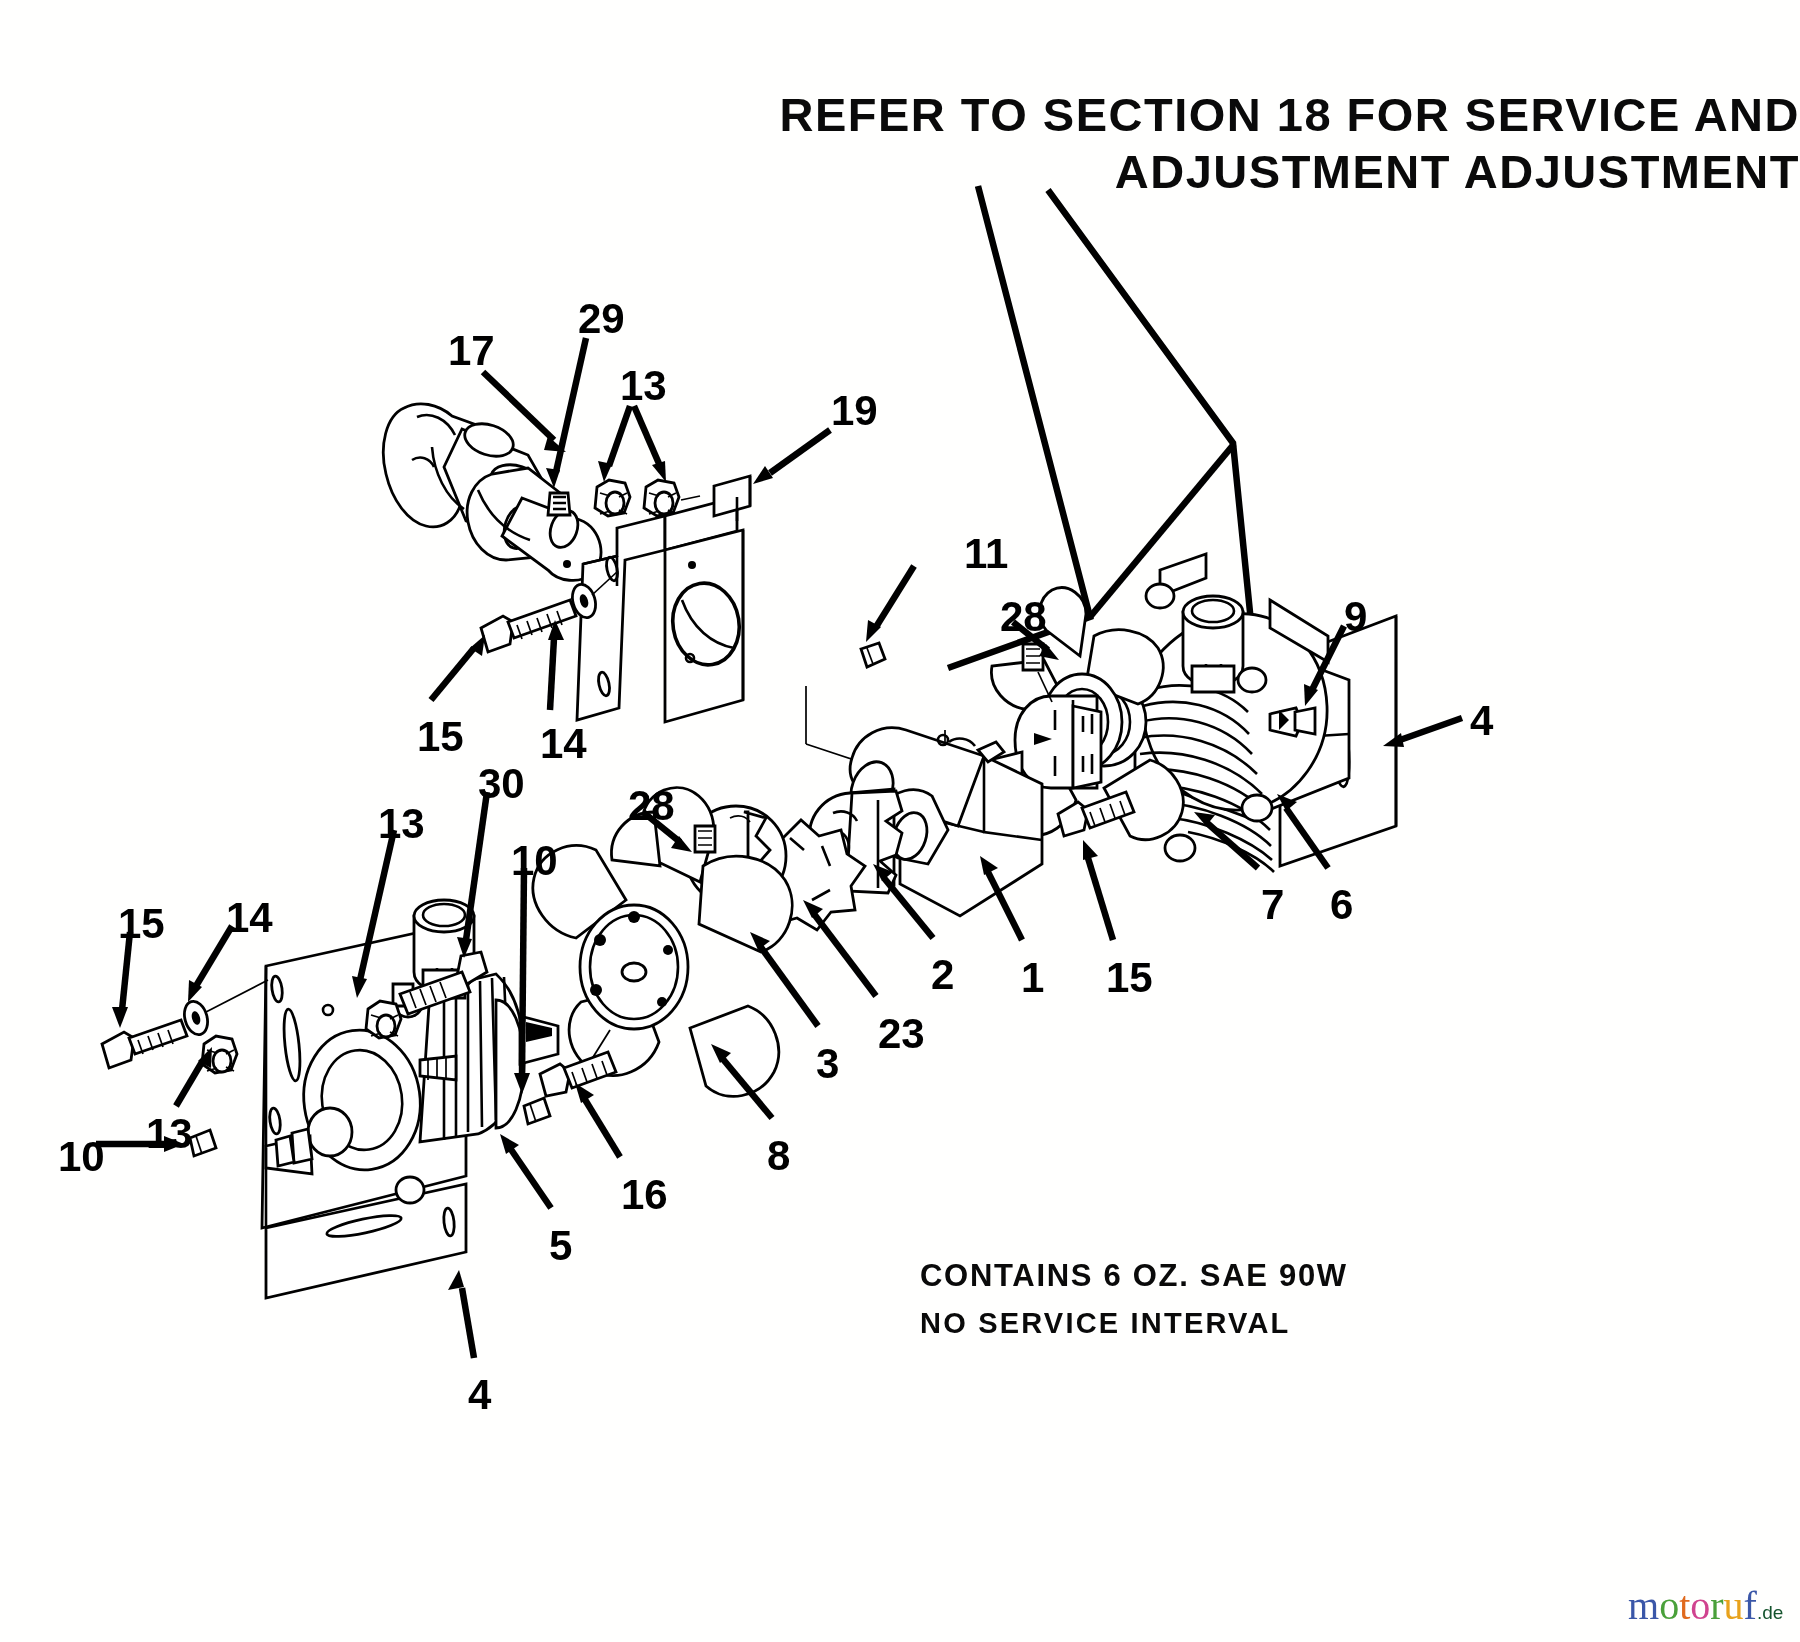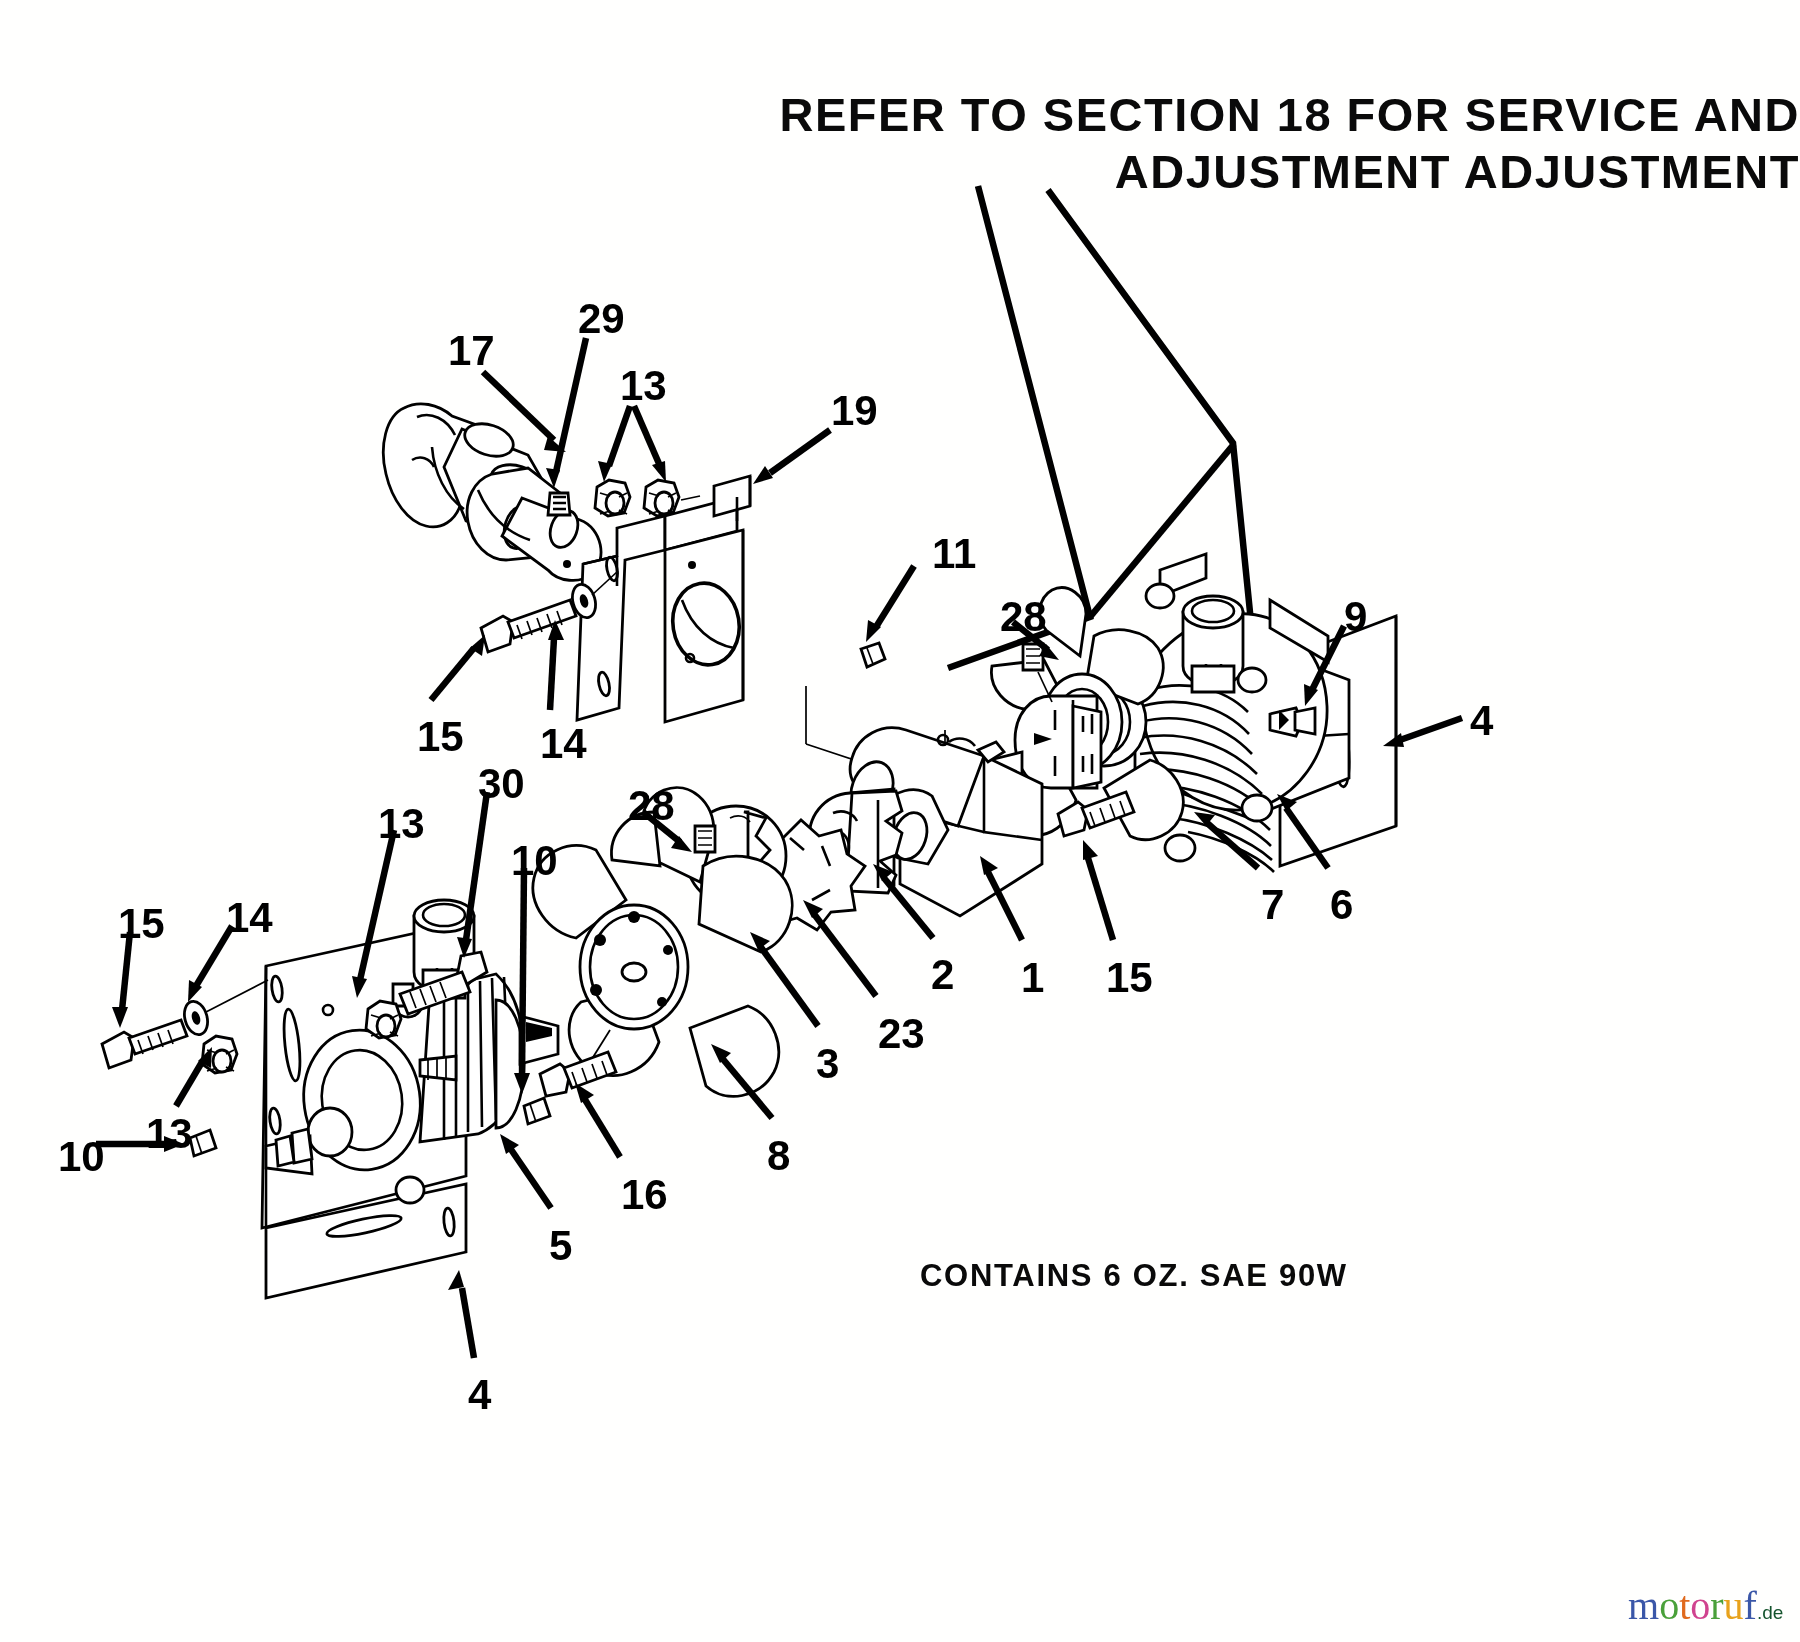--- a/index.html
+++ b/index.html
@@ -480,21 +480,21 @@
       <path class="lead" d="M474,1358 L462,1288"></path>
         <path class="fillk" d="M459,1270 l-11,20 l16,-3 z"></path>
     </g>
   </svg>
 
   <div id="callout-layer">
       <div class="callout" style="left: 448px; top: 330px; text-align: right;">17</div>
       <div class="callout" style="left: 578px; top: 298px;">29</div>
       <div class="callout" style="left: 620px; top: 365px;">13</div>
       <div class="callout" style="left: 831px; top: 390px;">19</div>
-      <div class="callout" style="left: 932px; top: 533px;">11</div>
+      <div class="callout" style="left: 964px; top: 533px;">11</div>
       <div class="callout" style="left: 1000px; top: 596px;">28</div>
       <div class="callout" style="left: 1344px; top: 596px;">9</div>
       <div class="callout" style="left: 1470px; top: 700px;">4</div>
       <div class="callout" style="left: 417px; top: 716px;">15</div>
       <div class="callout" style="left: 540px; top: 723px;">14</div>
       <div class="callout" style="left: 1261px; top: 884px;">7</div>
       <div class="callout" style="left: 1330px; top: 884px;">6</div>
       <div class="callout" style="left: 478px; top: 763px;">30</div>
       <div class="callout" style="left: 378px; top: 803px;">13</div>
       <div class="callout" style="left: 628px; top: 785px;">28</div>
@@ -509,19 +509,20 @@
       <div class="callout" style="left: 146px; top: 1113px;">13</div>
       <div class="callout" style="left: 767px; top: 1135px;">8</div>
       <div class="callout" style="left: 58px; top: 1136px;">10</div>
       <div class="callout" style="left: 621px; top: 1174px;">16</div>
       <div class="callout" style="left: 549px; top: 1225px;">5</div>
       <div class="callout" style="left: 468px; top: 1374px;">4</div>
     </div>
 
   <div class="caption">
     <span class="c1">CONTAINS 6 OZ. SAE 90W</span>
+    <span class="c2">NO SERVICE INTERVAL</span>
   </div>
 
   <div class="watermark">
     <span id="wm-letters"><span style="color: rgb(59, 87, 168);">m</span><span style="color: rgb(74, 160, 58);">o</span><span style="color: rgb(224, 106, 30);">t</span><span style="color: rgb(208, 67, 143);">o</span><span style="color: rgb(74, 160, 58);">r</span><span style="color: rgb(232, 162, 28);">u</span><span style="color: rgb(59, 87, 168);">f</span></span><span class="dotde">.de</span>
   </div>
 
 </div>
 
 </body></html>

